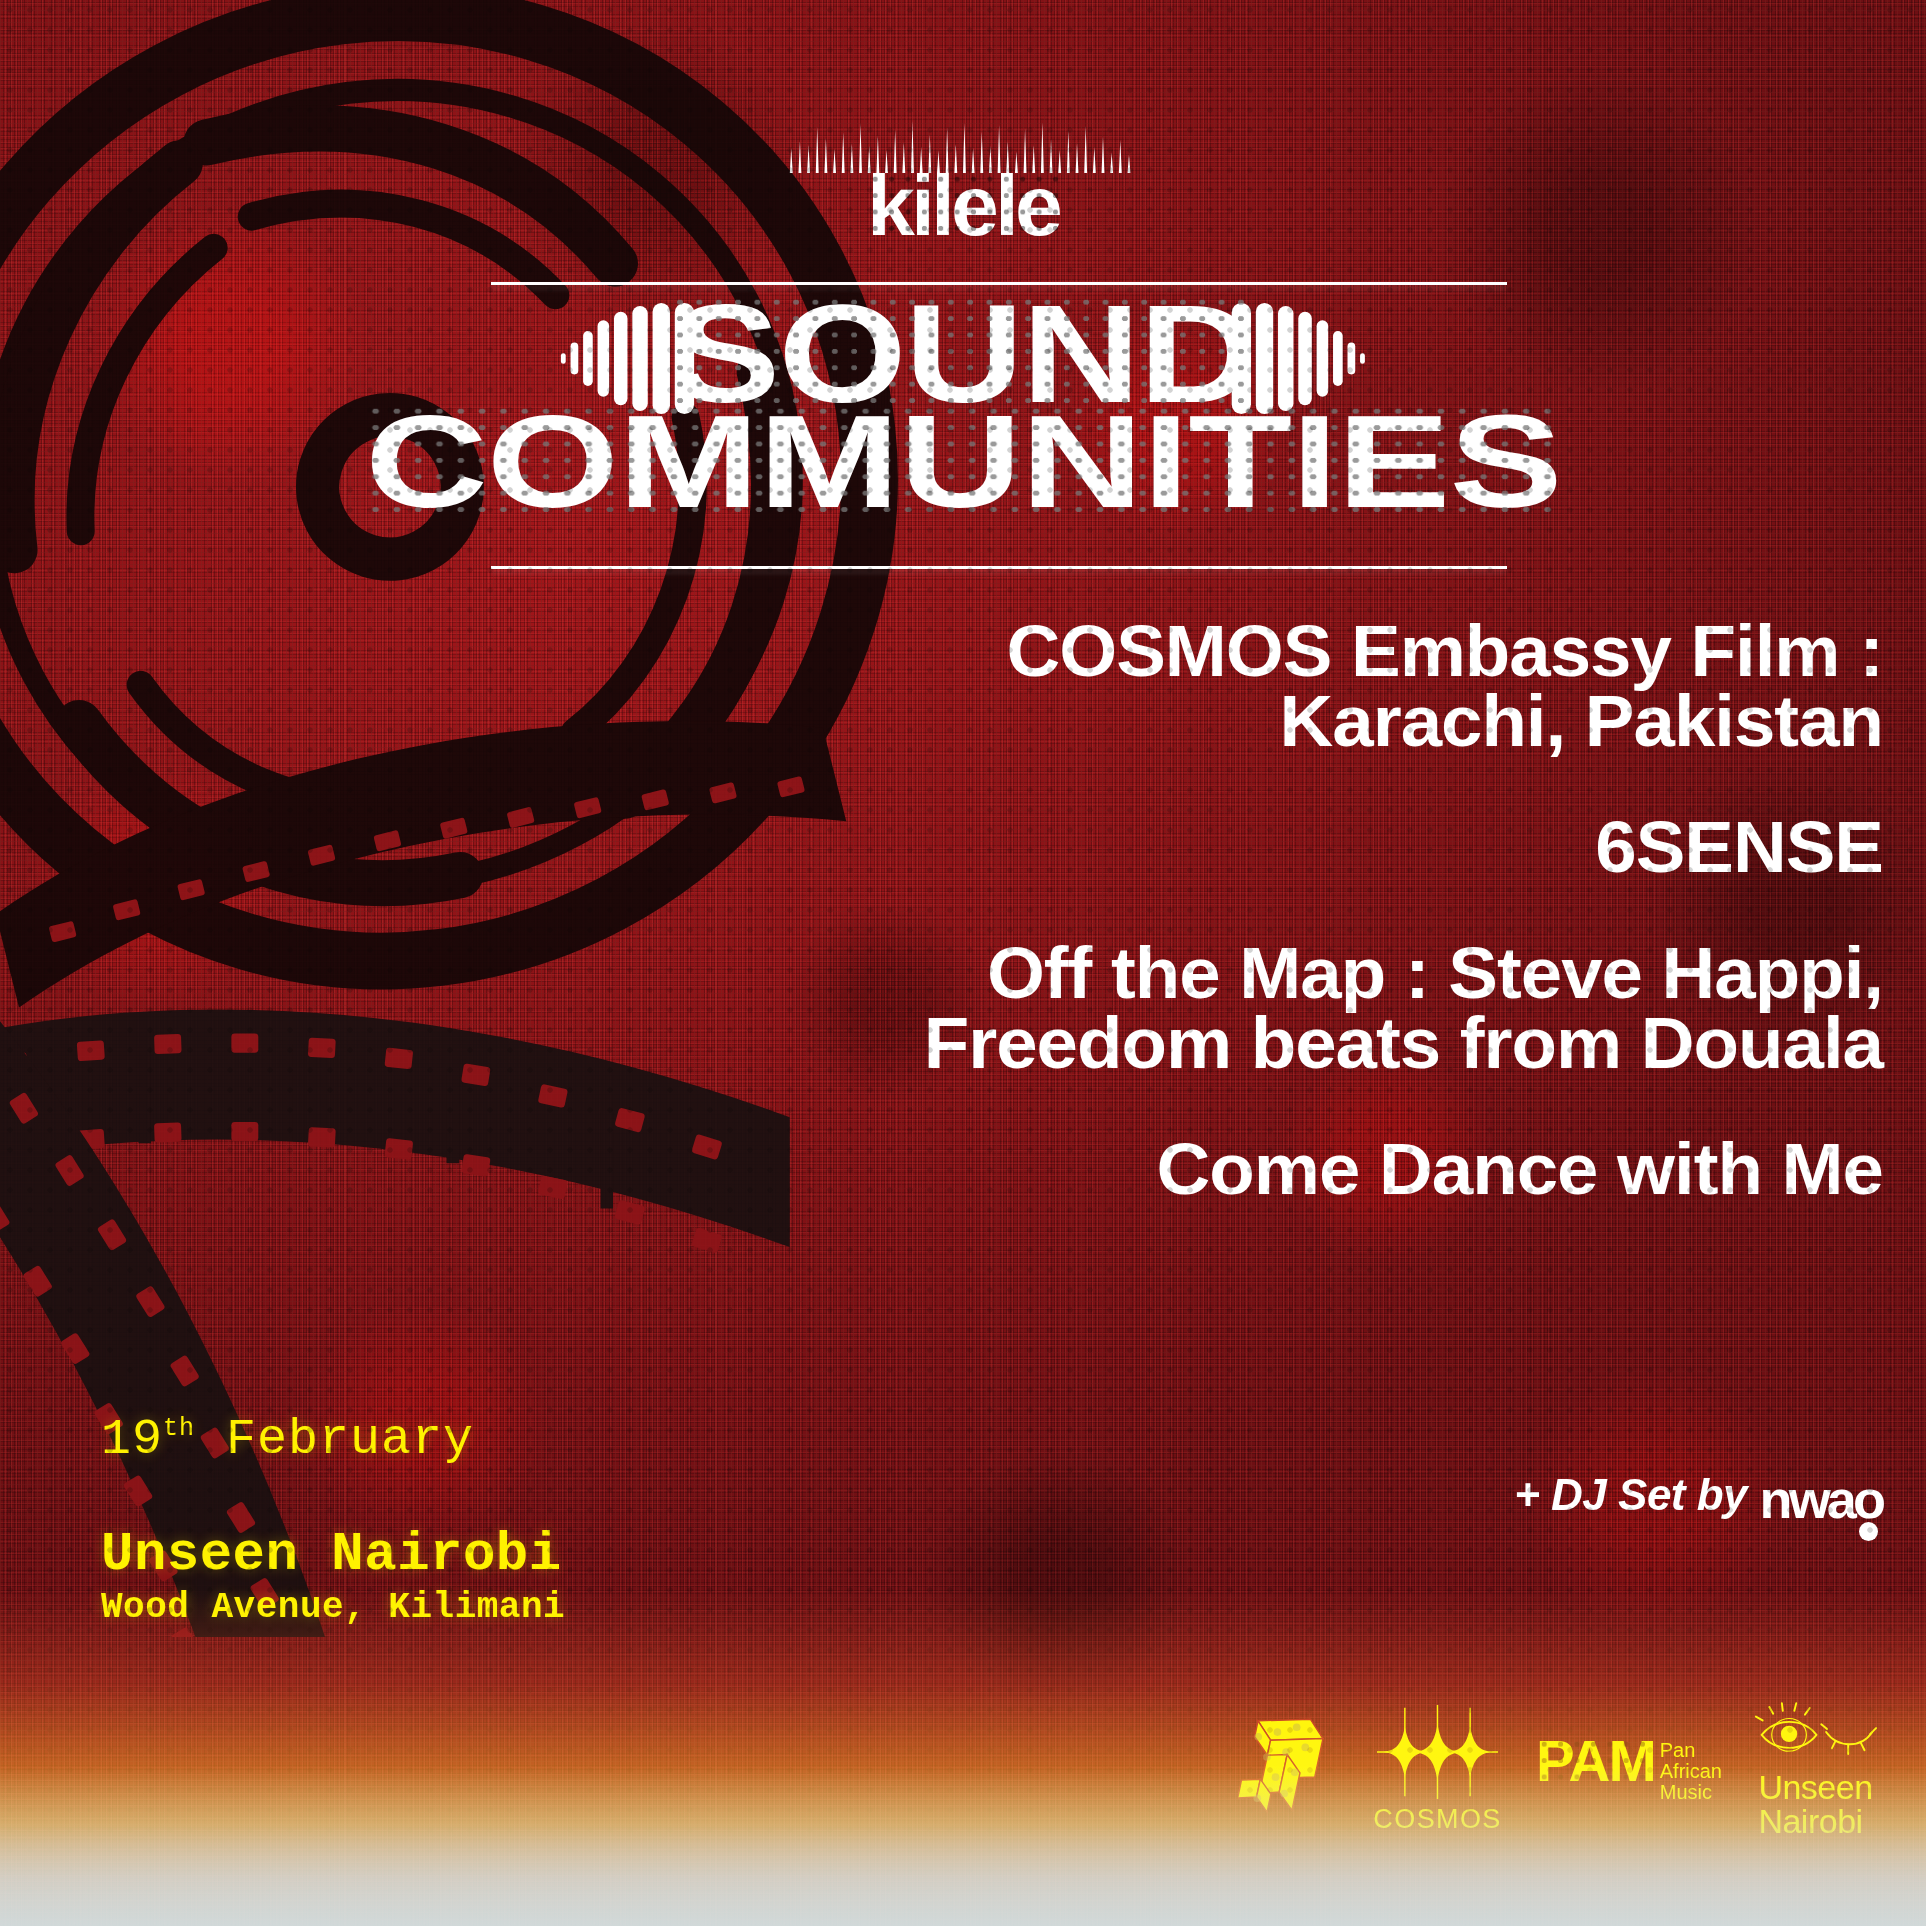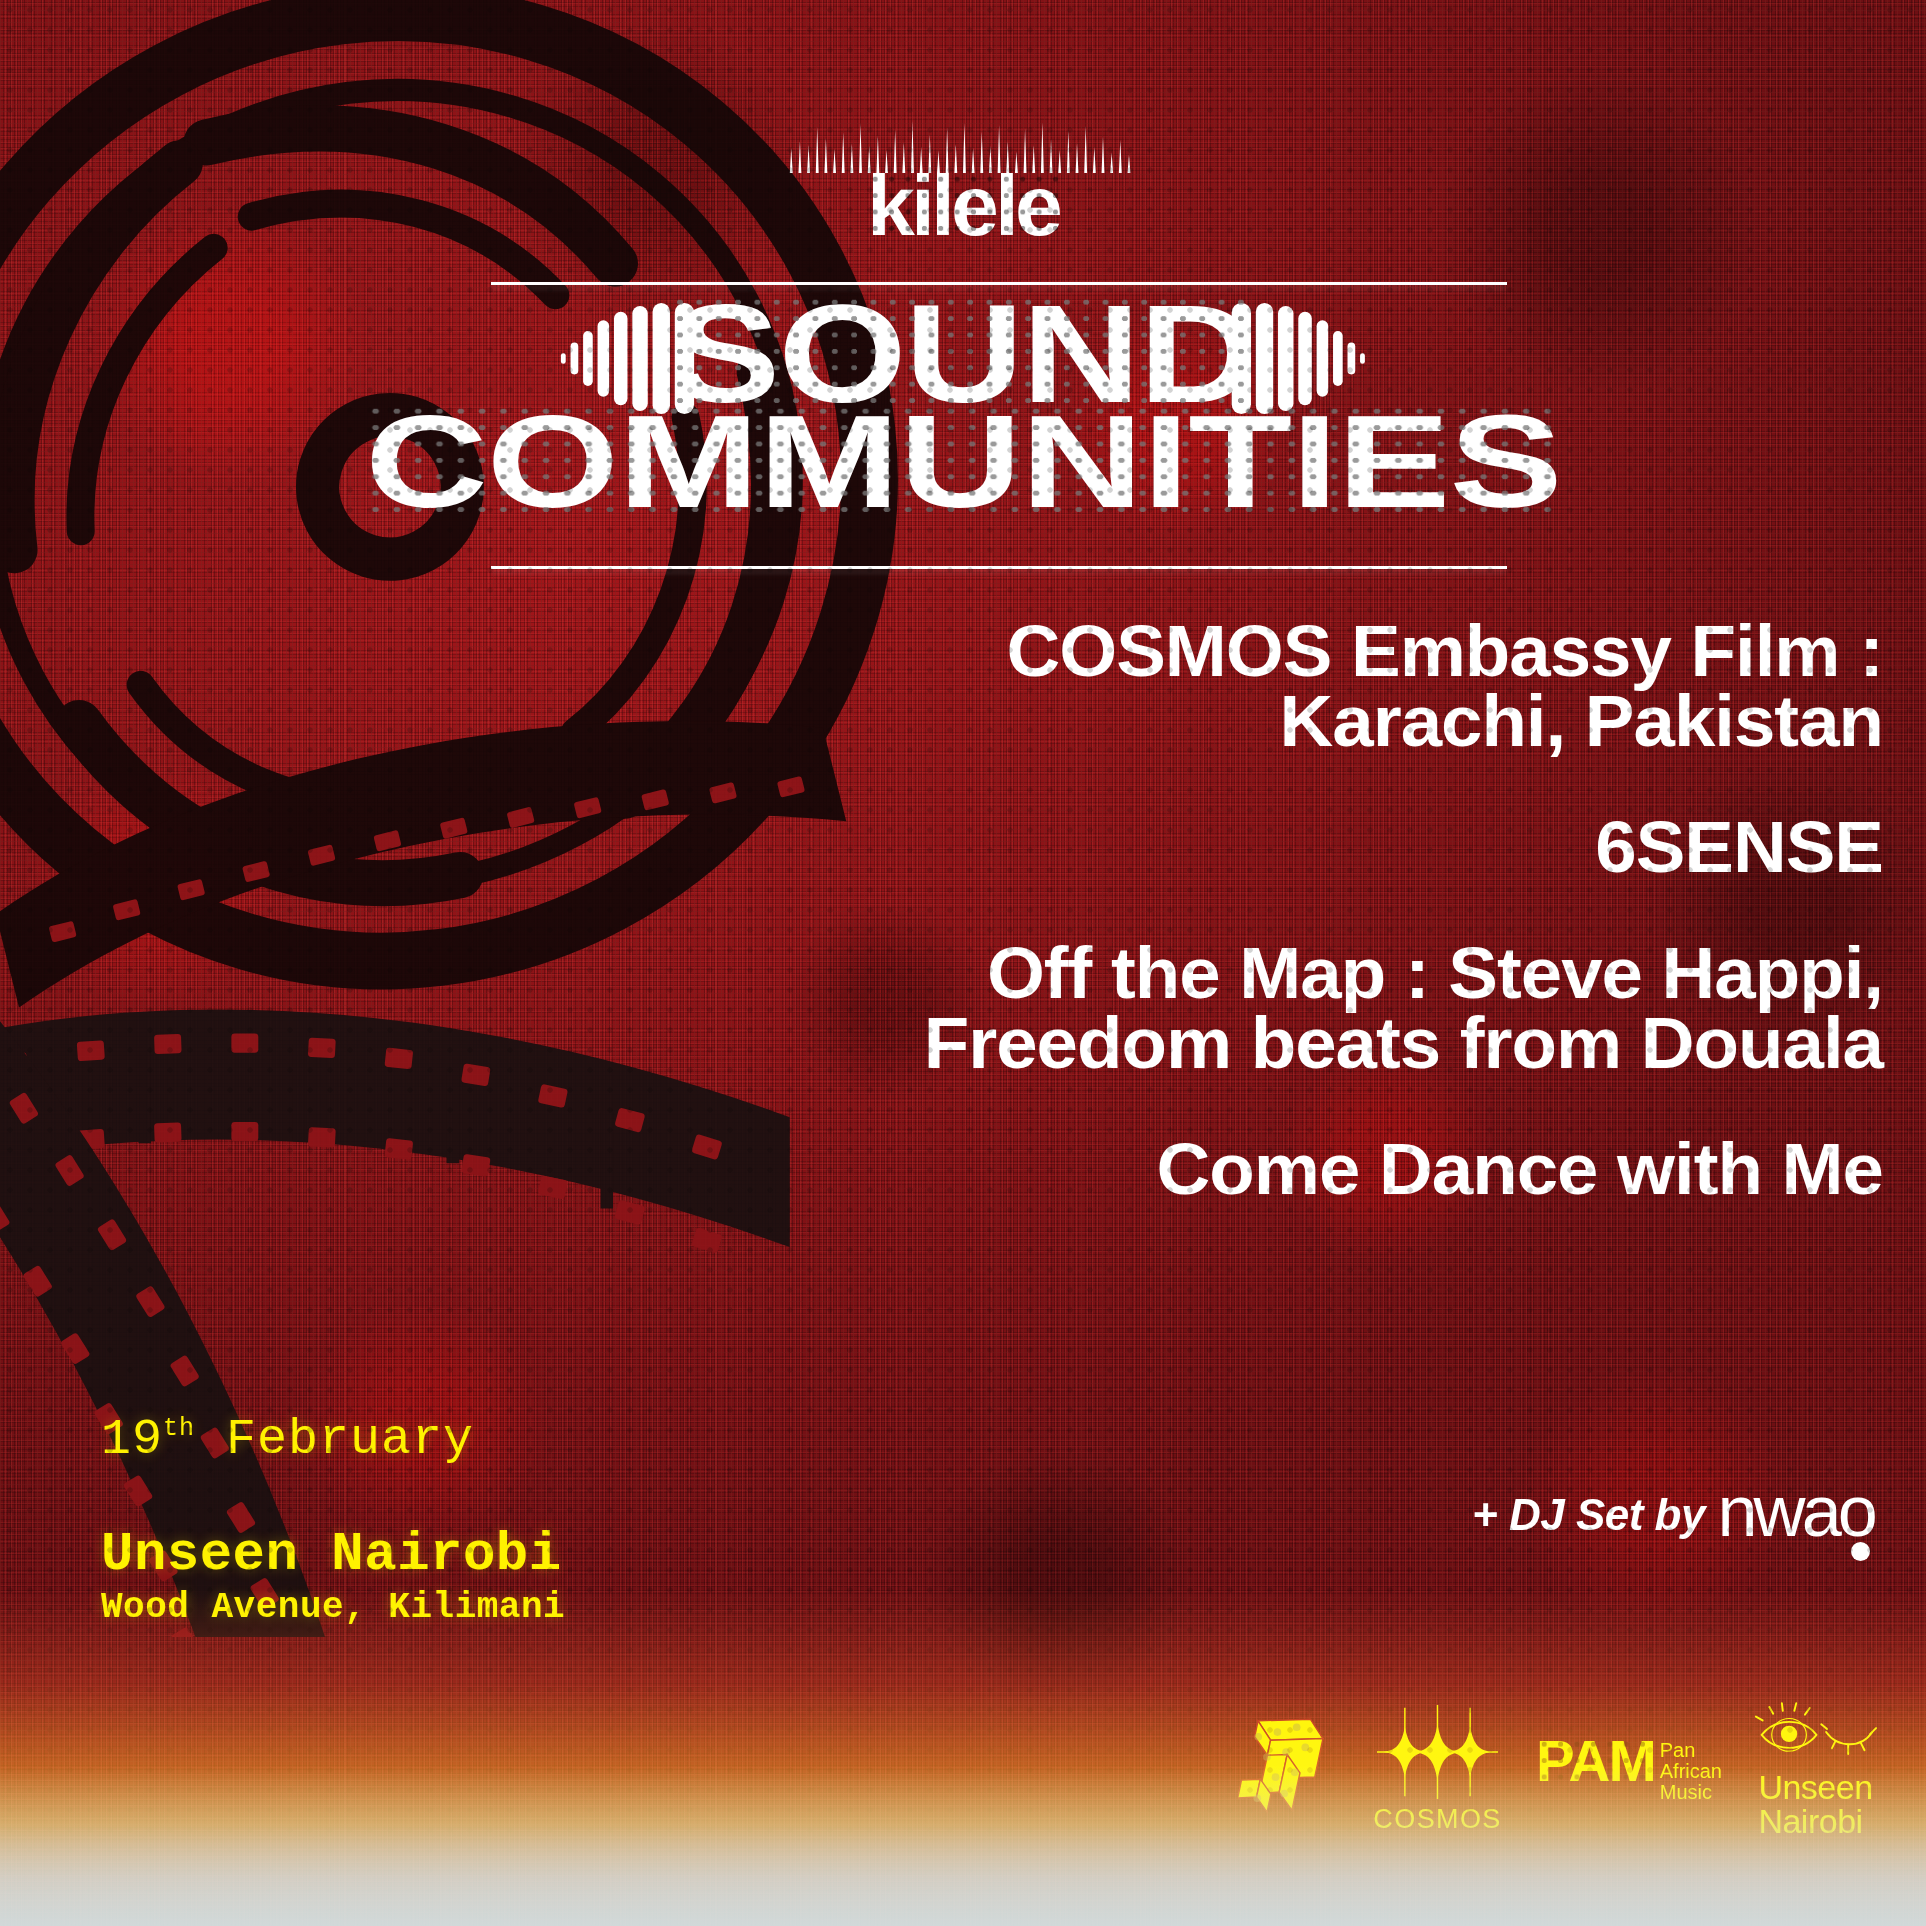--- a/index.html
+++ b/index.html
@@ -106,25 +106,25 @@
   .film{
     font-family:"Liberation Sans",sans-serif;font-weight:700;
     color:#fff;line-height:.96;letter-spacing:-1px;
     transform:scaleX(1.02);transform-origin:right center;
   }
   .film-1{font-size:73px;margin-bottom:56px;}
   .film-2{font-size:73px;margin-bottom:56px;}
   .film-3{font-size:73px;margin-bottom:56px;}
   .film-4{font-size:73px;margin-bottom:34px;}
 
-  .dj{position:absolute;right:52px;top:1473px;display:flex;align-items:flex-end;justify-content:flex-end;gap:12.5px;margin-top:8px;}
+  .dj{position:absolute;right:44px;top:1473px;display:flex;align-items:flex-end;justify-content:flex-end;gap:12.5px;}
   .dj-pre{font-family:"Liberation Sans",sans-serif;font-weight:700;font-style:italic;
     font-size:44px;color:#fff;letter-spacing:-0.5px;line-height:1;padding-bottom:5.8px;}
-  .dj-name{font-family:"Liberation Sans",sans-serif;font-weight:400;
-    font-size:72px;color:#fff;letter-spacing:-3.9px;line-height:.86;position:relative;}
+  .dj-name{font-family:"Liberation Sans",sans-serif;font-weight:700;
+    font-size:54px;color:#fff;letter-spacing:-3.9px;line-height:.86;position:relative;}
   .dj-name .odot{position:absolute;right:3.9px;bottom:-18.3px;width:19px;height:19px;border-radius:50%;background:#fff;}
 
   
   .info{position:absolute;left:101px;top:1411px;color:#fff200;
     font-family:"Liberation Mono","DejaVu Sans Mono",monospace;
     text-shadow:0 0 12.5px rgba(255,225,0,.30);}
   .date{font-size:50px;font-weight:400;letter-spacing:1px;line-height:1.14;}
   .date sup{font-size:25px;vertical-align:super;}
   .time{font-size:50px;font-weight:700;letter-spacing:1px;line-height:1.14;}
   .venue{font-size:54px;font-weight:700;letter-spacing:0.5px;line-height:1.12;margin-top:57px;}

